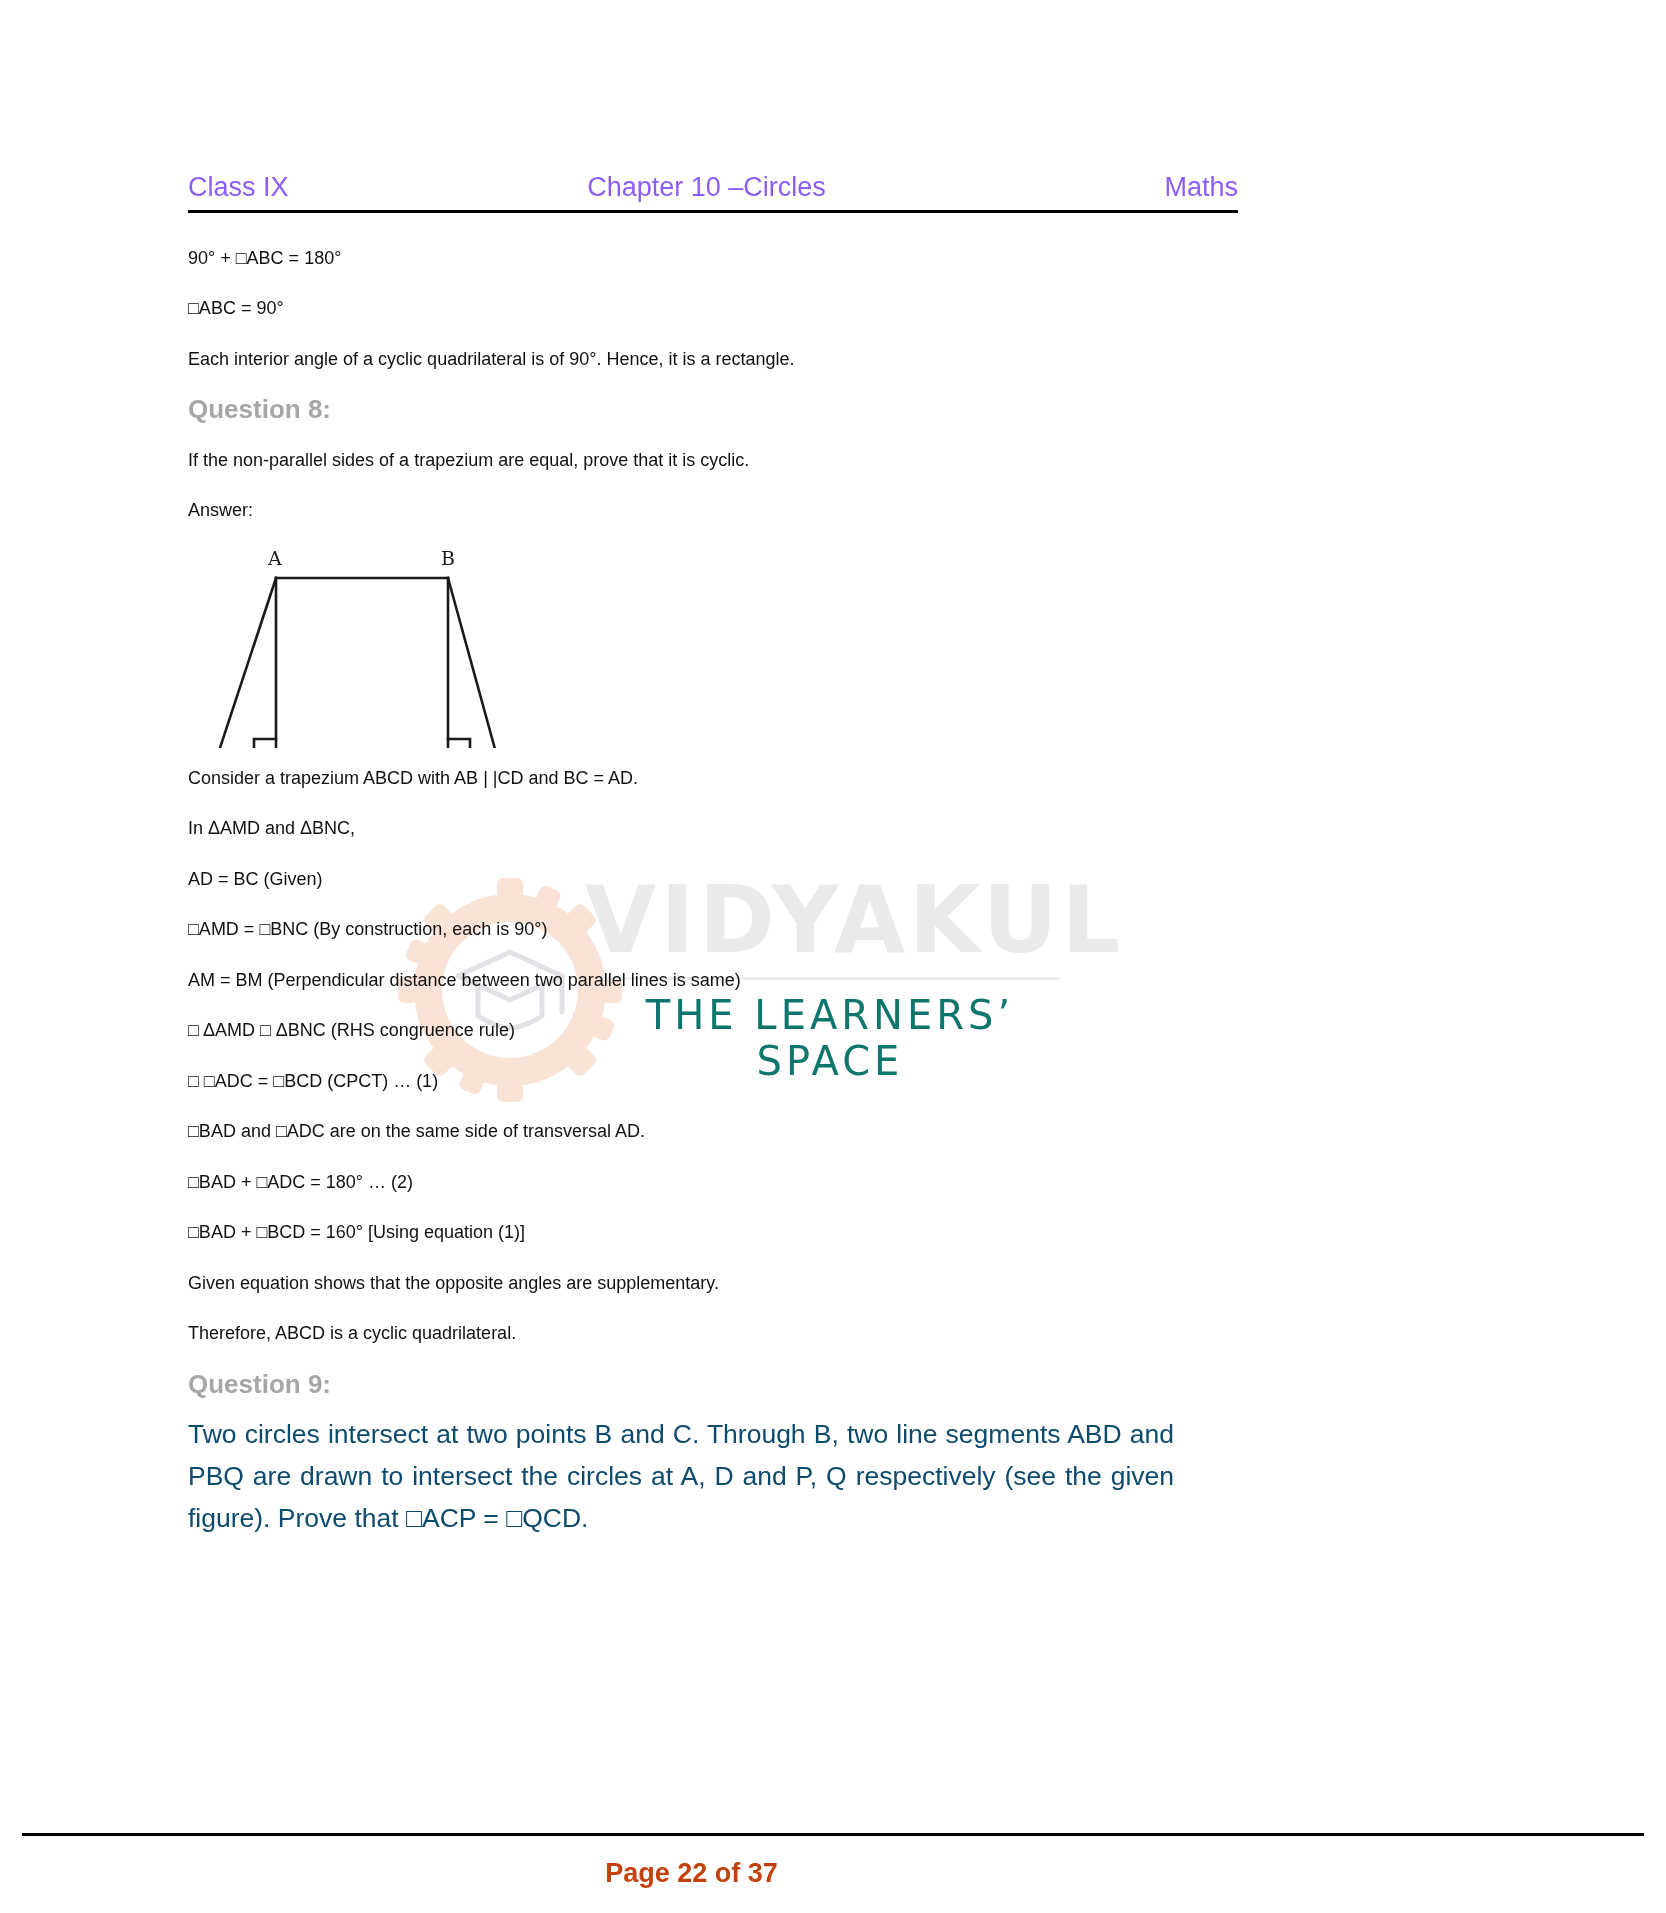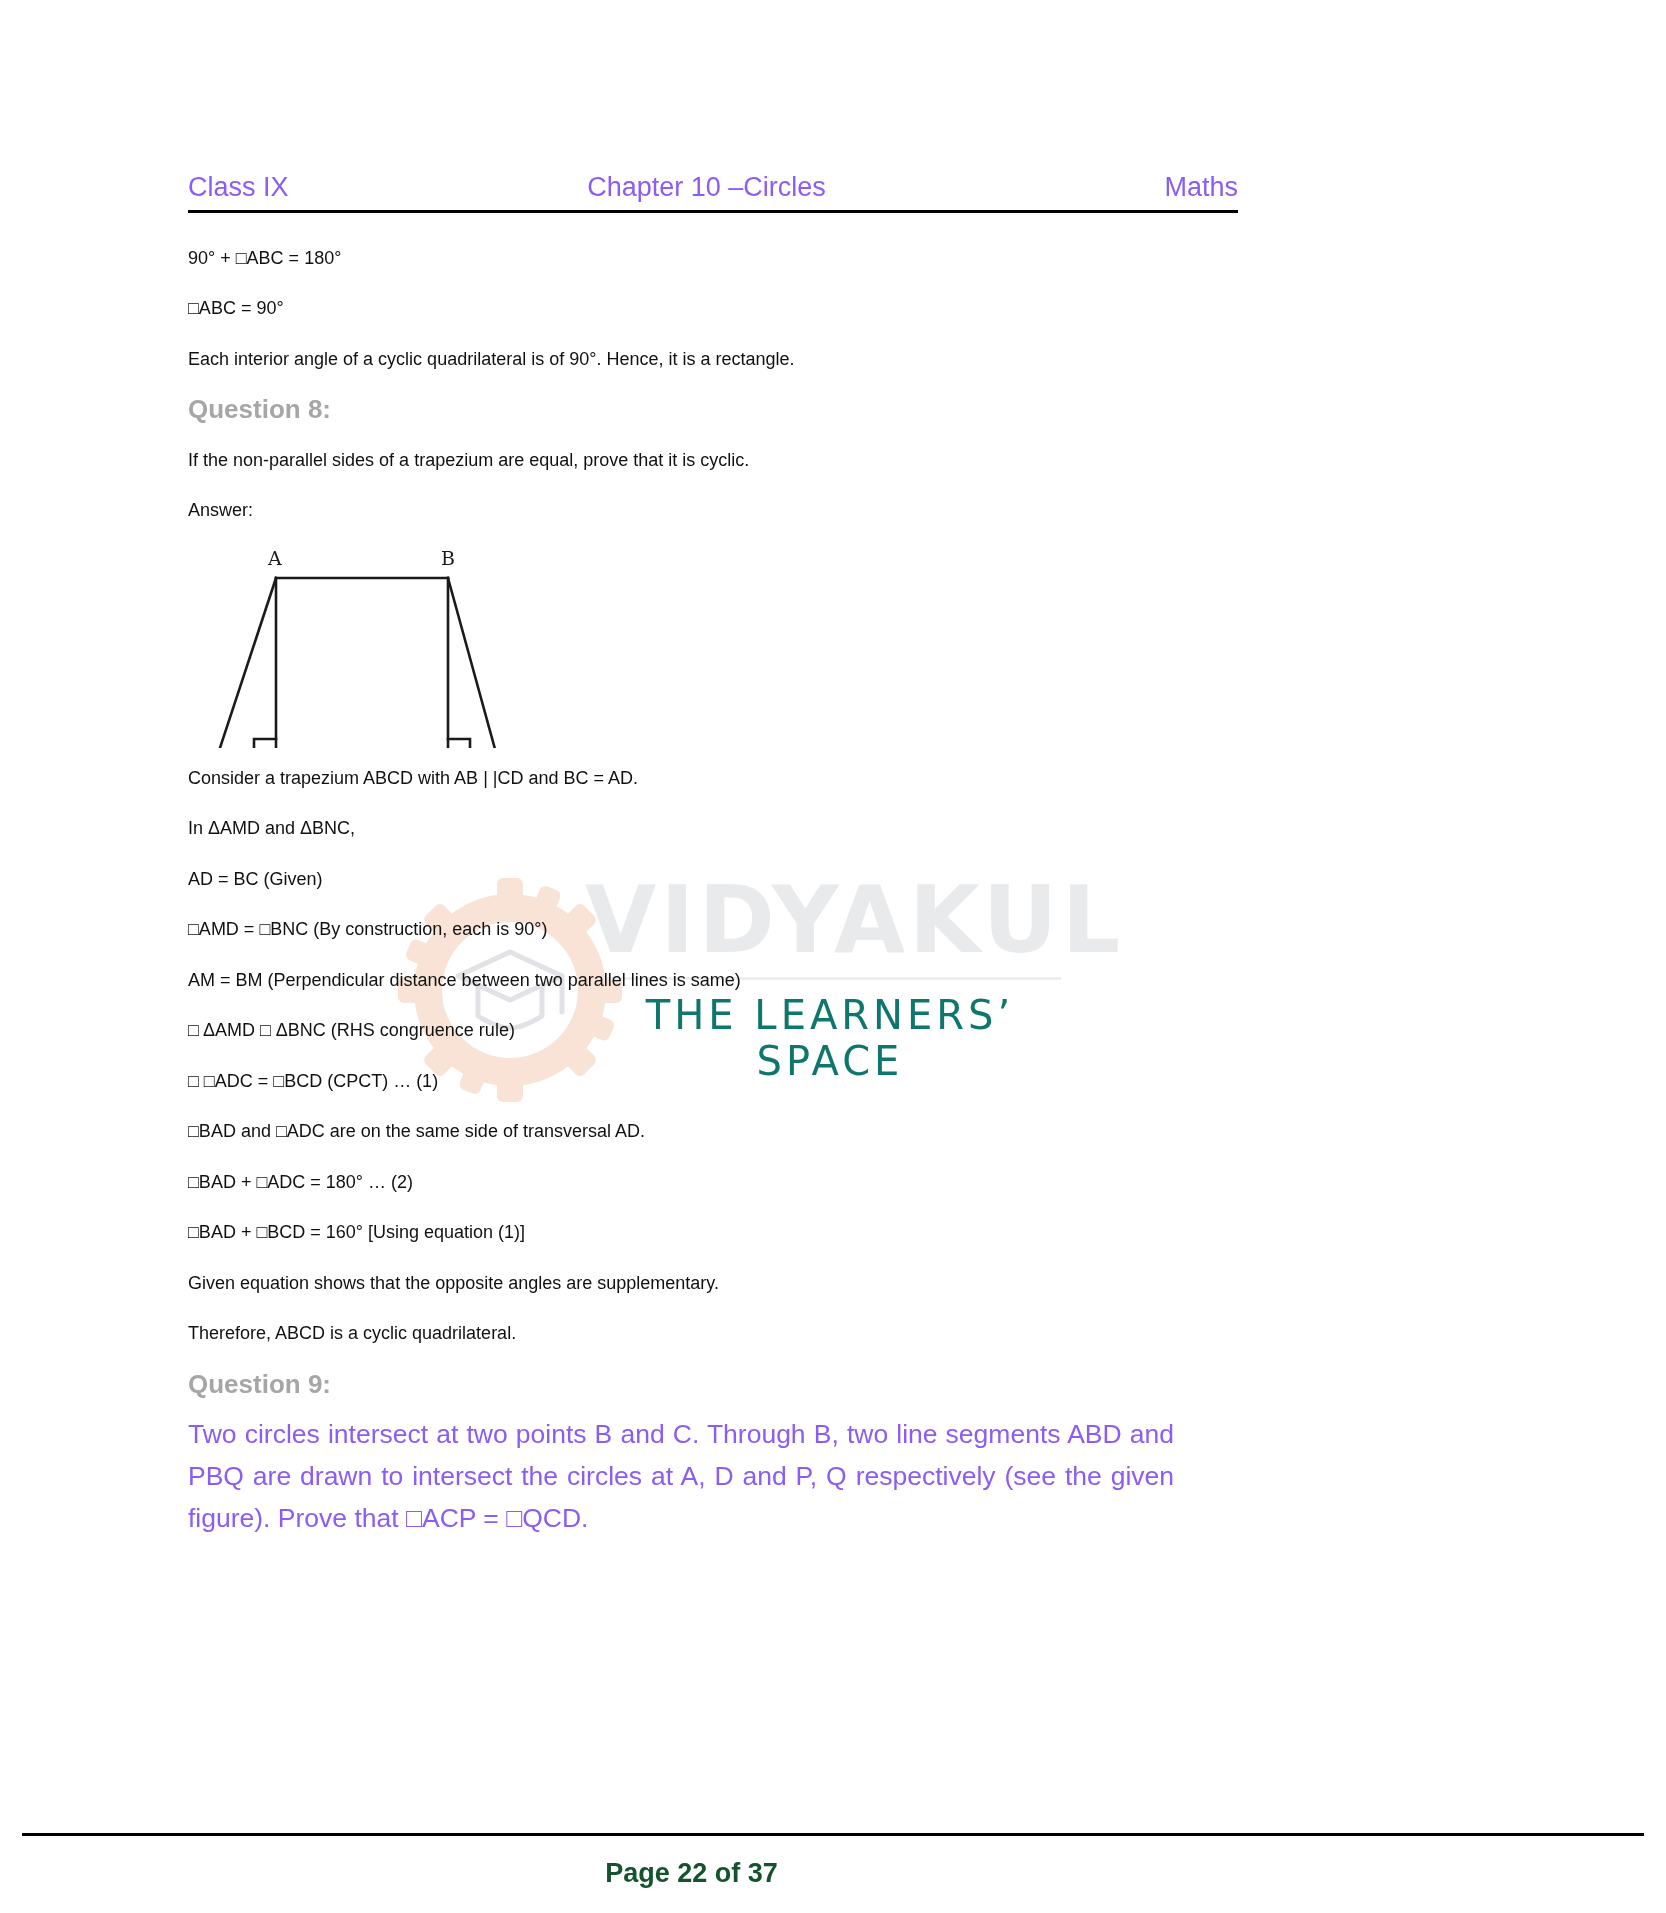--- a/index.html
+++ b/index.html
@@ -114,21 +114,21 @@
   .qhead {
     font-size: 26px;
     font-weight: 700;
     color: #a6a6a6;
     line-height: 42px;
     padding-top: 8.5px;
   }
   .para {
     font-size: 26.5px;
     line-height: 42px;
-    color: #8b5cf6;
+    color: #0c4a6e;
     text-align: justify;
     width: 986px;
     padding-top: 8.5px;
   }
 
   
   .figure {
     position: relative;
     width: 340px;
     height: 205px;
@@ -154,21 +154,21 @@
     background: #000000;
   }
   .footer-text {
     position: absolute;
     left: 0;
     top: 25px;
     width: 1383px;
     text-align: center;
     font-size: 27px;
     font-weight: 700;
-    color: #14532d;
+    color: #c2410c;
   }
 </style>
 </head>
 <body>
 
 <div class="page">
 
   <div class="watermark">
     <div class="wm-badge">
       <svg viewBox="0 0 230 230" width="230" height="230" aria-hidden="true">

